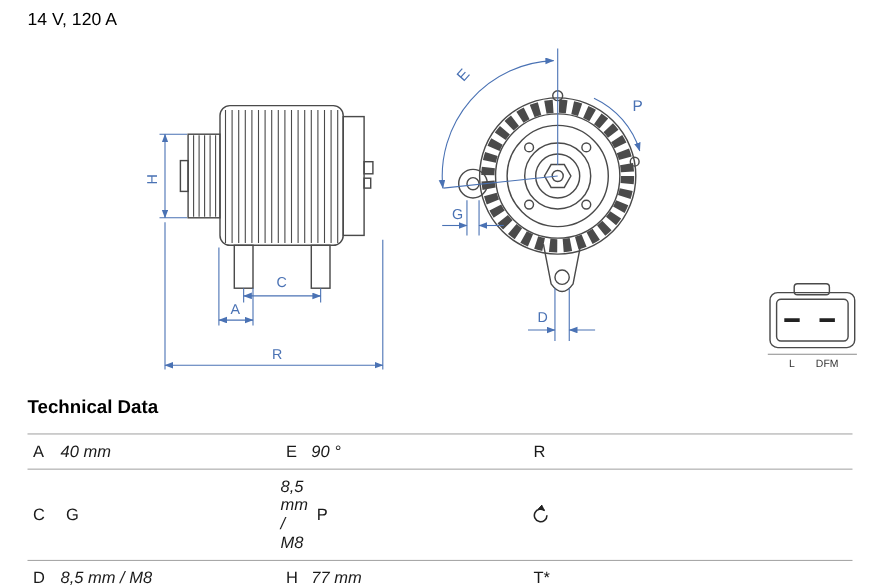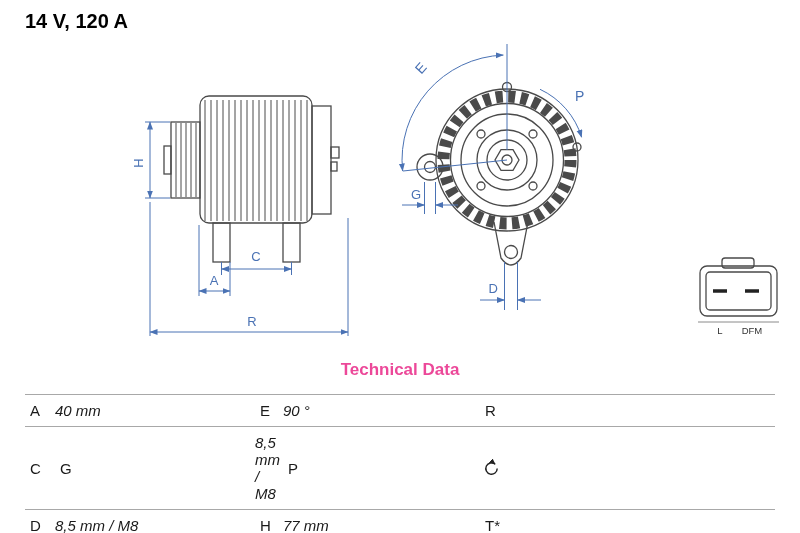--- a/index.html
+++ b/index.html
@@ -1,27 +1,27 @@
 <!DOCTYPE html>
 <html><head>
 <meta charset="utf-8">
 <style>
   html,body{margin:0;padding:0;background:#fff;}
   .page{position:relative;width:800px;height:533px;background:#fff;overflow:hidden;
         font-family:"Liberation Sans",sans-serif;color:#1a1a1a;}
-  .title{position:absolute;top:10px;left:25px;font-size:20px;font-weight:700;color:#000;}
+  .title{position:absolute;top:10px;left:25px;font-size:16px;font-weight:400;color:#000;}
   .diagram{position:absolute;top:0;left:0;}
   .dimtext{font:13px "Liberation Sans",sans-serif;fill:#4a72b4;}
   .dimtext.big{font-size:14px;}
   .pintext{font:9.5px "Liberation Sans",sans-serif;fill:#333;}
   .draw{stroke:#4a4a4a;fill:none;stroke-width:1.3;}
   .fin{stroke:#4a4a4a;fill:none;stroke-width:1;}
   .dim{stroke:#4a72b4;fill:none;stroke-width:1;}
   .tech{position:absolute;top:360px;left:25px;width:750px;}
-  .tech h2{margin:0 0 14px 0;font-size:17px;font-weight:bold;color:#ec4899;text-align:center;}
+  .tech h2{margin:0 0 14px 0;font-size:17px;font-weight:bold;color:#000000;}
   .ttable{border-top:1px solid #a8a8a8;width:100%;}
   .trow{display:grid;grid-template-columns:30px 200px 28px 197px 32px 1fr;
         align-items:center;border-bottom:1px solid #a8a8a8;padding:7px 0;font-size:15px;}
   .tkey{padding-left:5px;}
   .tval{padding-left:0;font-style:italic;}
   .rot{display:block;margin-left:2px;}
   .footnote-wrap{margin-left:455px;width:260px;border-bottom:1px solid #a8a8a8;
                  padding:3px 0 5px 35px;font-size:11px;color:#222;}
 </style>
 </head>

